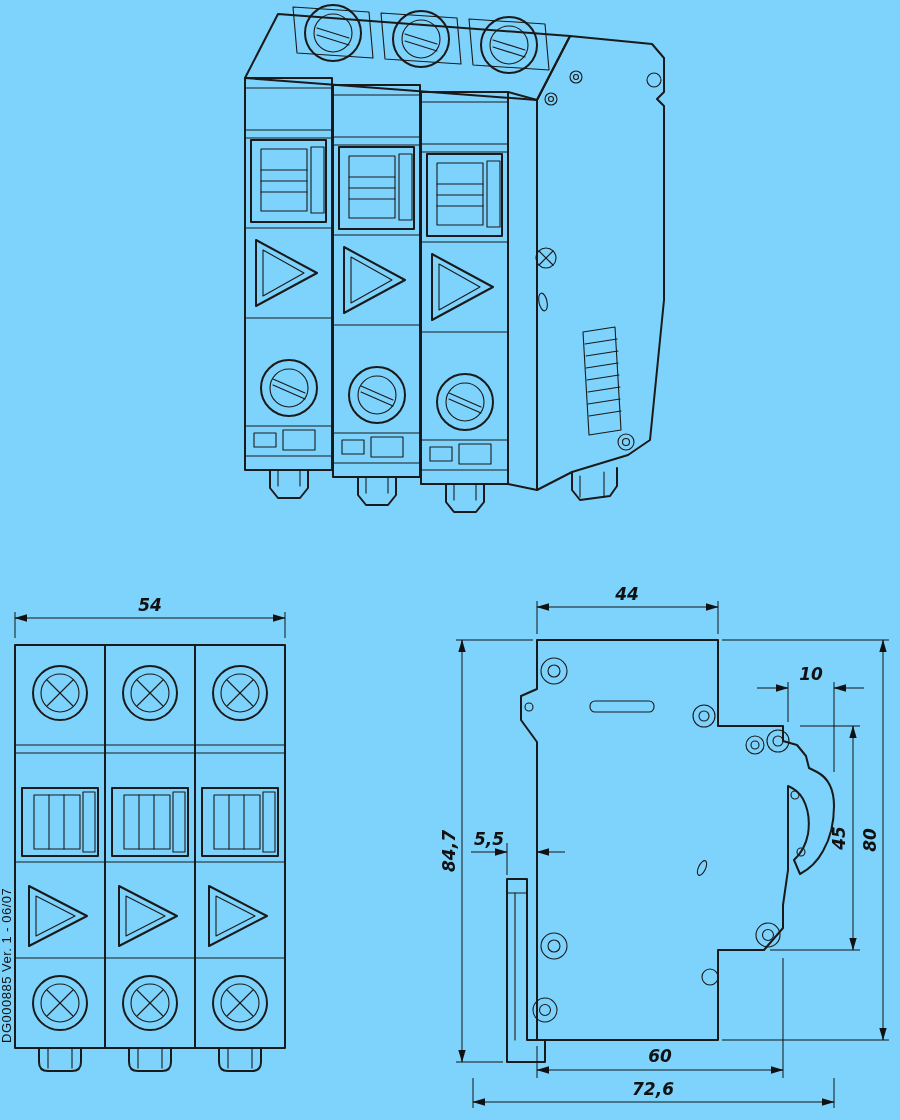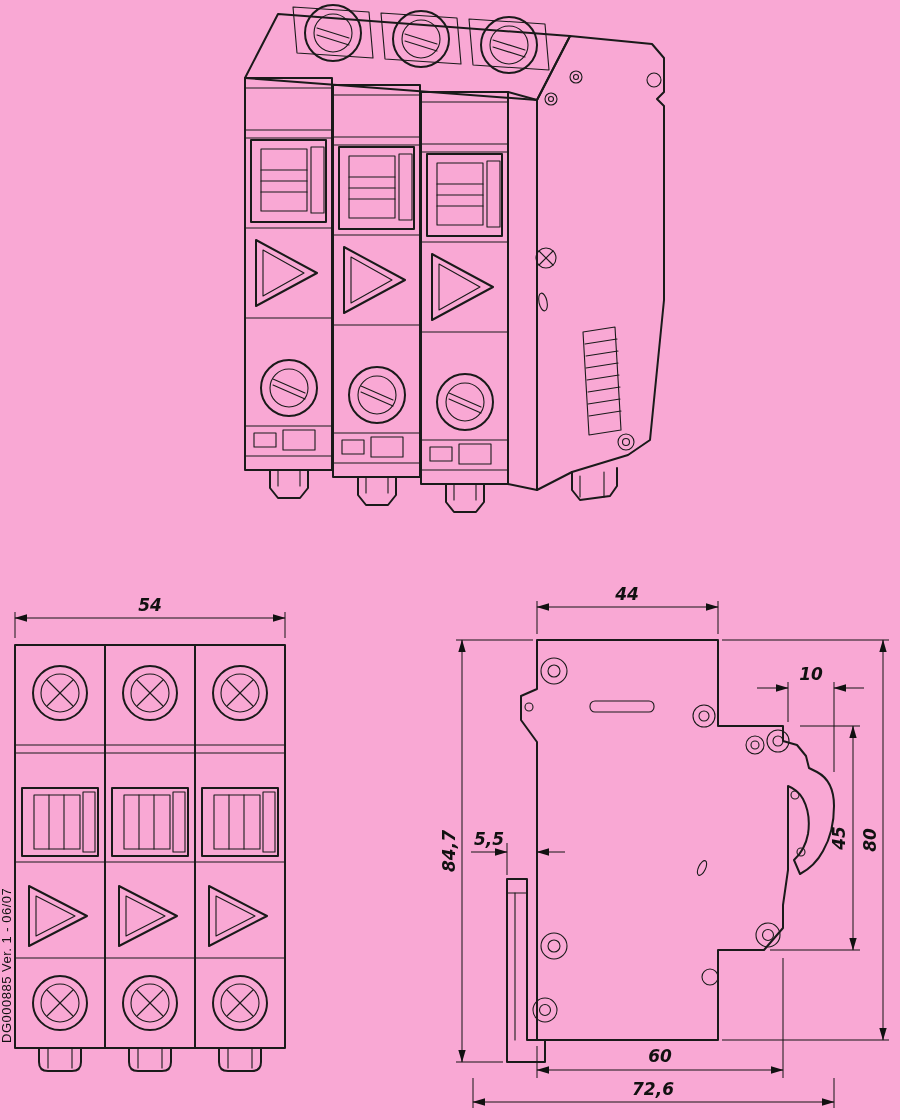--- a/index.html
+++ b/index.html
@@ -1,18 +1,18 @@
 <!DOCTYPE html>
 <html><head>
 <meta charset="utf-8">
 <style>
   html,body { margin:0; padding:0; background:#f4f4f2; }
   .sheet {
     width:900px; height:1120px; position:relative;
-    background:#f9a8d4; overflow:hidden;
+    background:#7dd3fc; overflow:hidden;
     font-family:"DejaVu Sans", sans-serif;
   }
   svg { display:block; }
   .o   { fill:none; stroke:#1a1a1a; stroke-width:2;   stroke-linejoin:round; stroke-linecap:round; }
   .d   { fill:none; stroke:#1a1a1a; stroke-width:1.1; stroke-linejoin:round; stroke-linecap:round; }
   .dim { fill:none; stroke:#151515; stroke-width:1; }
   .dimtxt {
     font-family:"DejaVu Sans", sans-serif;
     font-style:italic; font-weight:bold; font-size:17px; fill:#111;
   }

